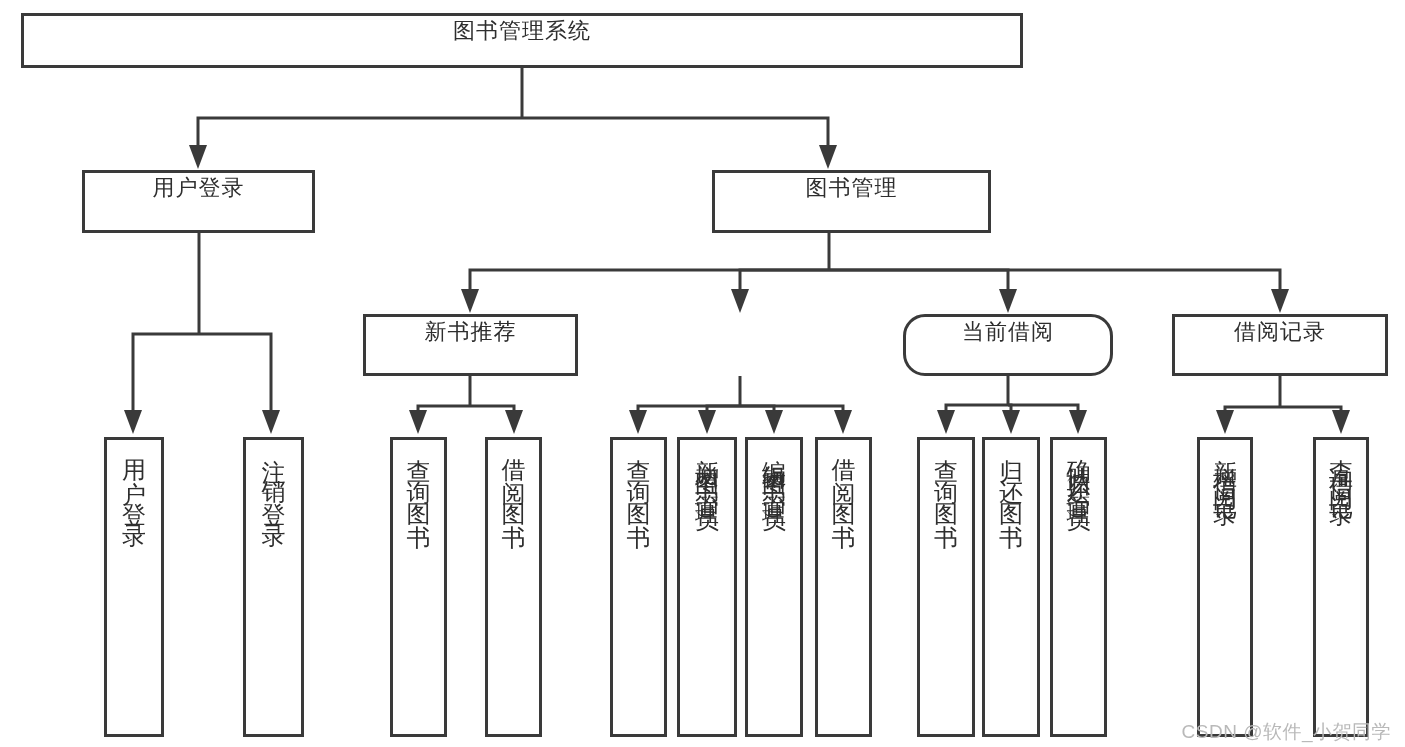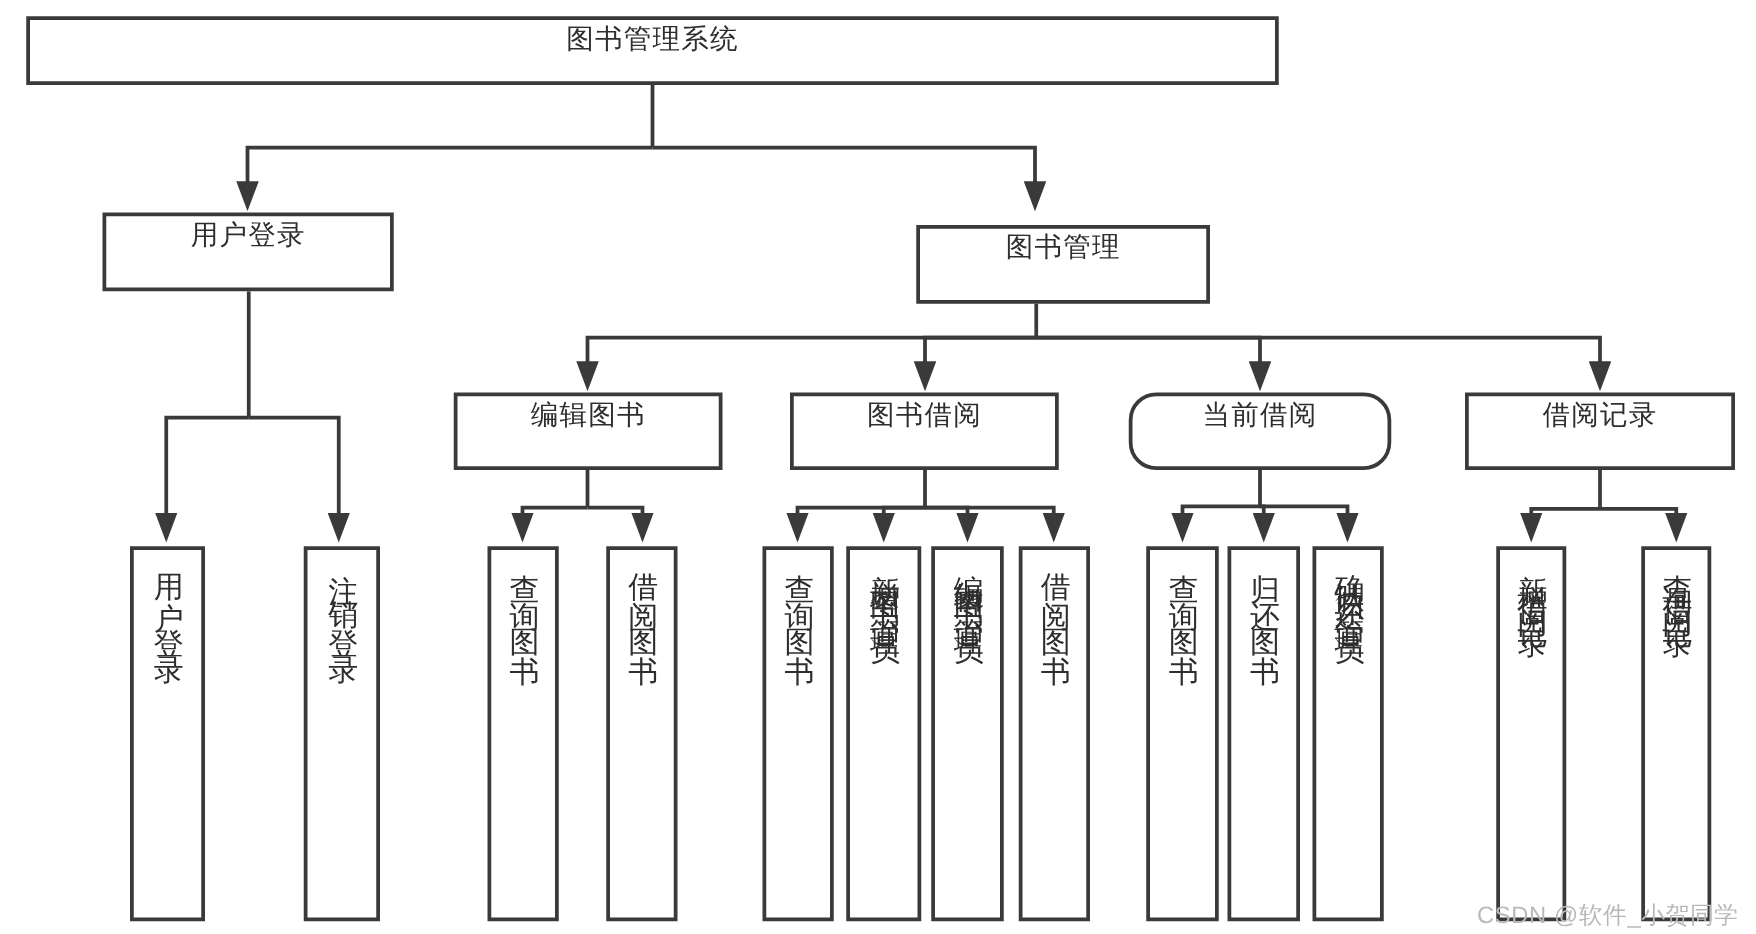--- a/index.html
+++ b/index.html
@@ -90,29 +90,26 @@
     <path class="edge" marker-end="url(#arr)" d="M1280 407 H1341 V429"></path>
   </svg>
 
   <div class="node hnode" style="left:21px;top:13px;width:1002px;height:55px;">
     <span>图书管理系统</span>
   </div>
 
   <div class="node hnode" style="left:82px;top:170px;width:233px;height:63px;">
     <span>用户登录</span>
   </div>
-  <div class="node hnode" style="left:712px;top:180px;width:235px;height:63px;margin-left:21px;">
+  <div class="node hnode" style="left:712px;top:170px;width:279px;height:63px;">
     <span>图书管理</span>
   </div>
 
   <div class="node hnode" style="left:363px;top:314px;width:215px;height:62px;">
-    <span>编辑图书</span>
-  </div>
-  <div class="node hnode" style="left:632px;top:314px;width:215px;height:62px;">
-    <span>图书借阅</span>
+    <span>新书推荐</span>
   </div>
   <div class="node hnode" style="left:903px;top:314px;width:210px;height:62px;border-radius:22px;">
     <span>当前借阅</span>
   </div>
   <div class="node hnode" style="left:1172px;top:314px;width:216px;height:62px;">
     <span>借阅记录</span>
   </div>
 
   <div class="node vnode" style="left:104px;top:437px;width:60px;height:300px;">
     <span class="vlabel sp-wide">用户登录</span>

